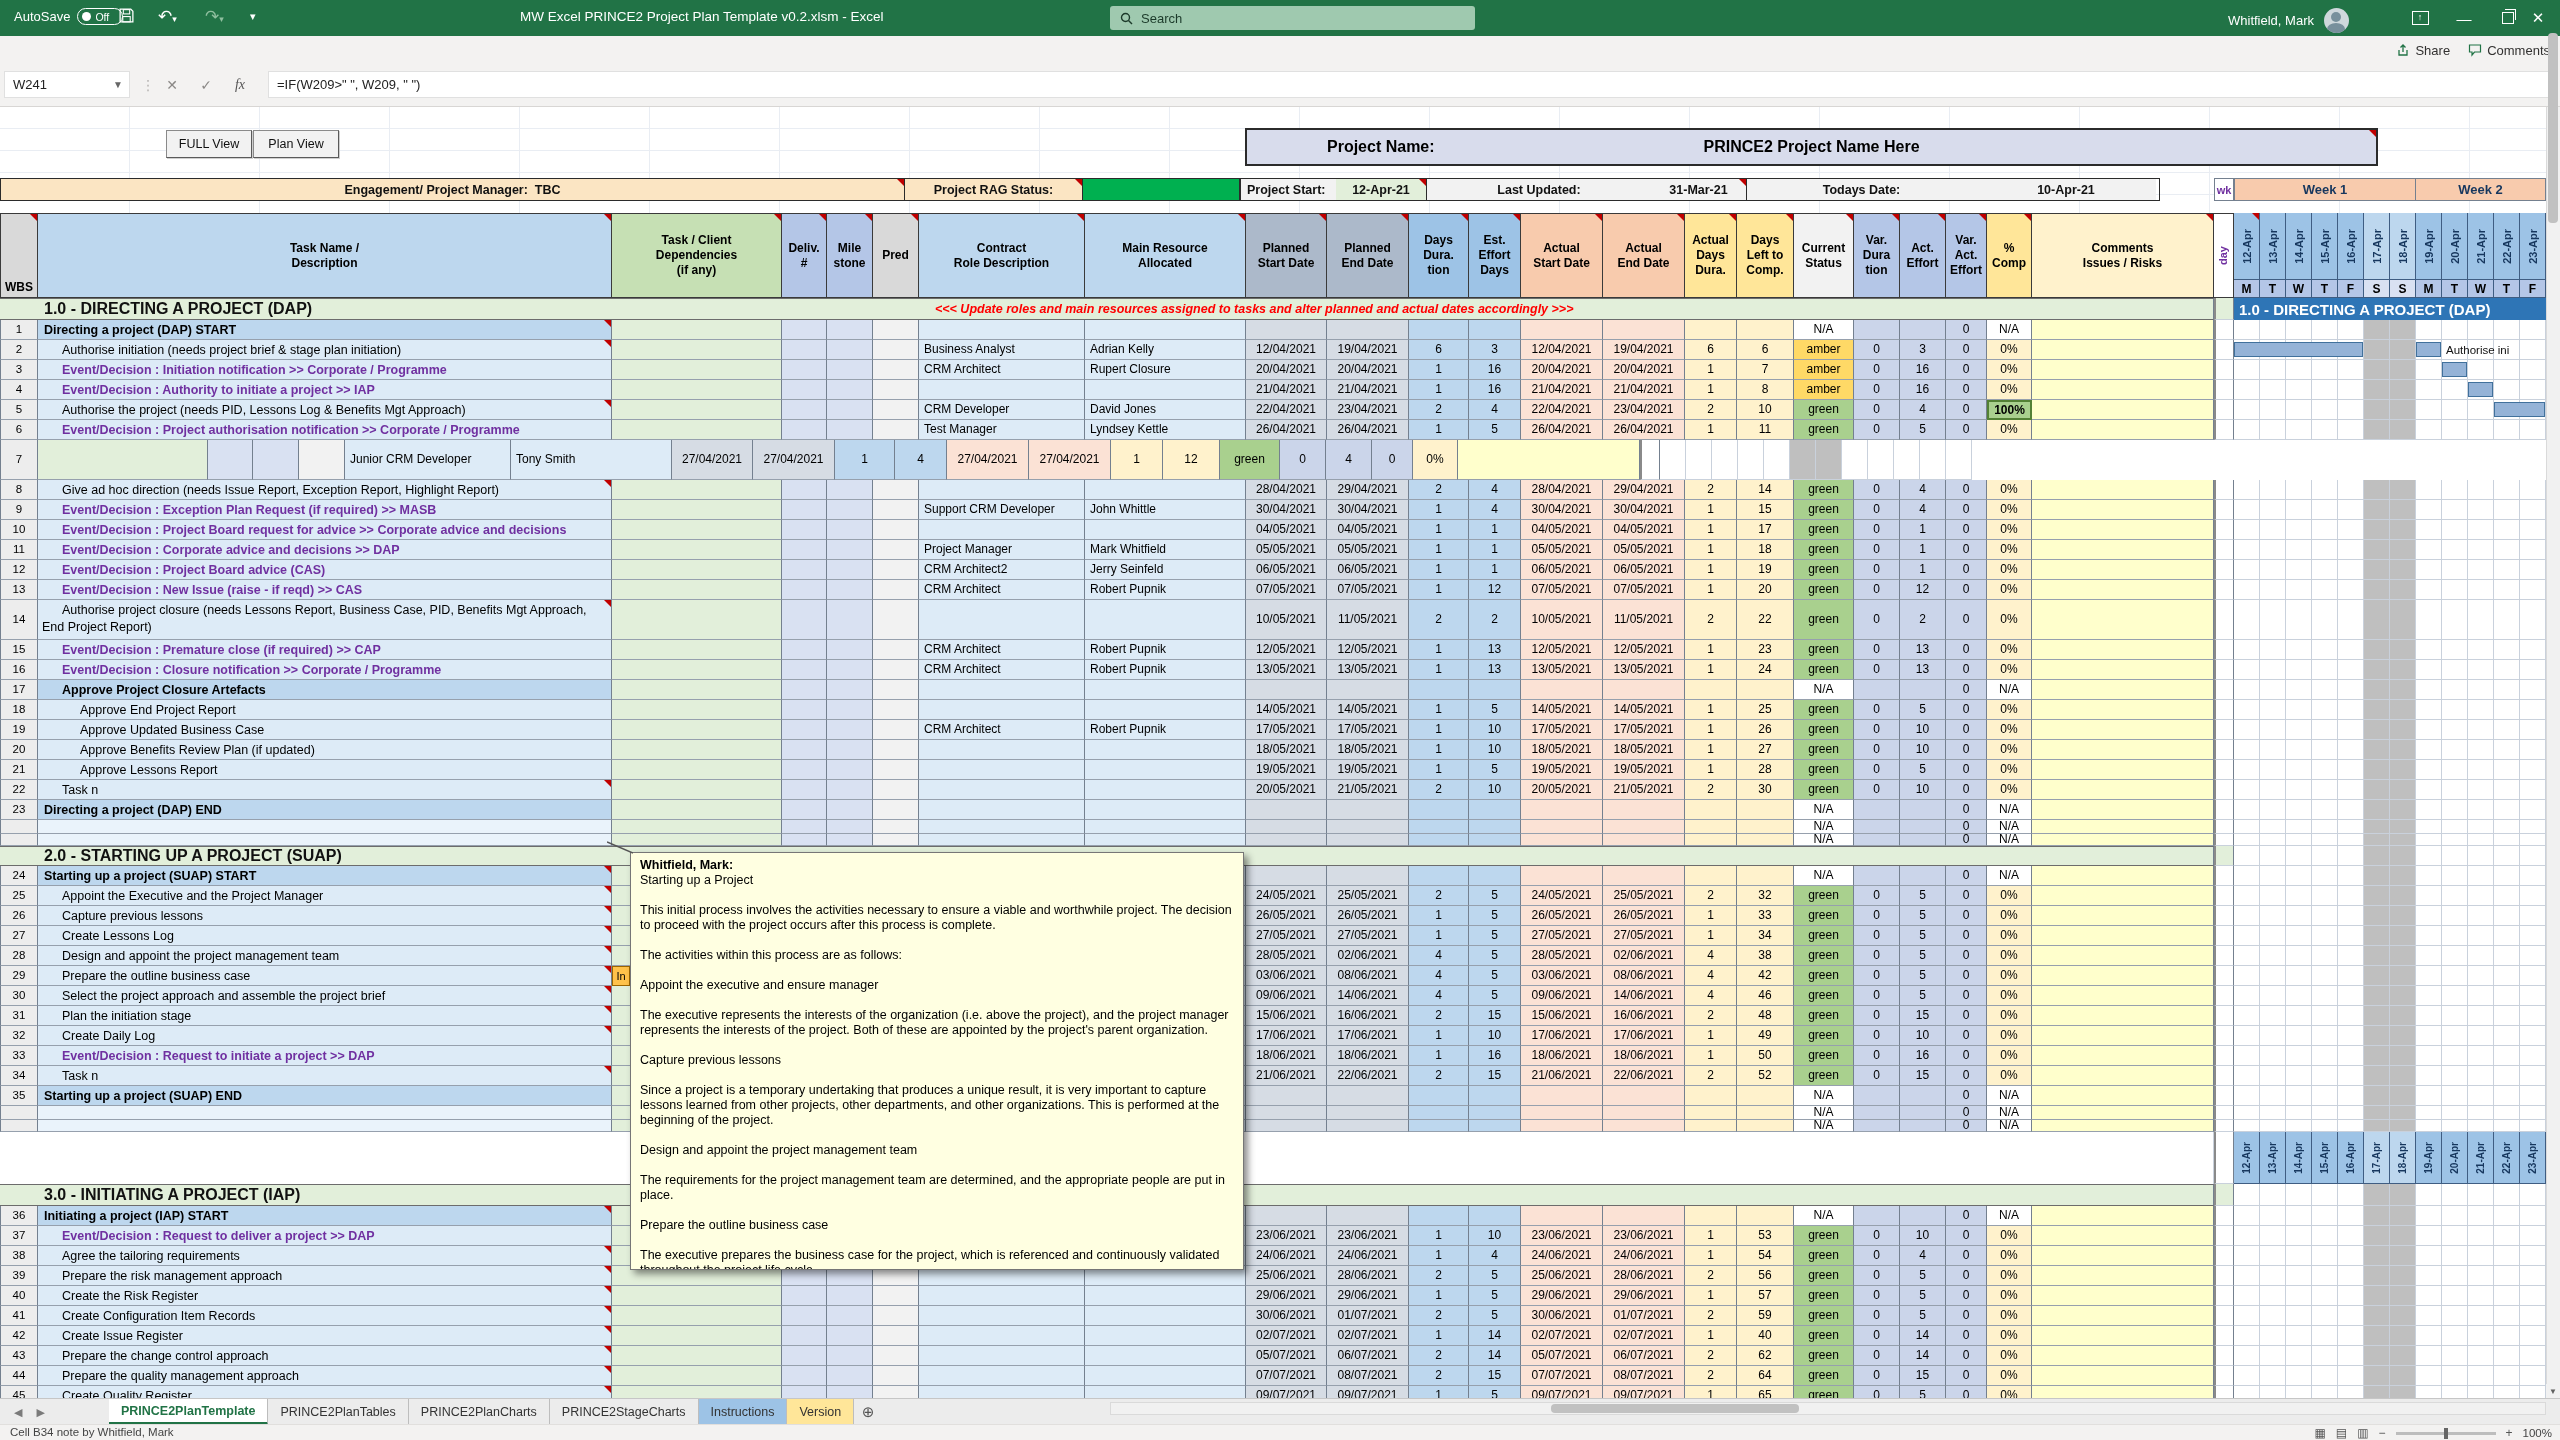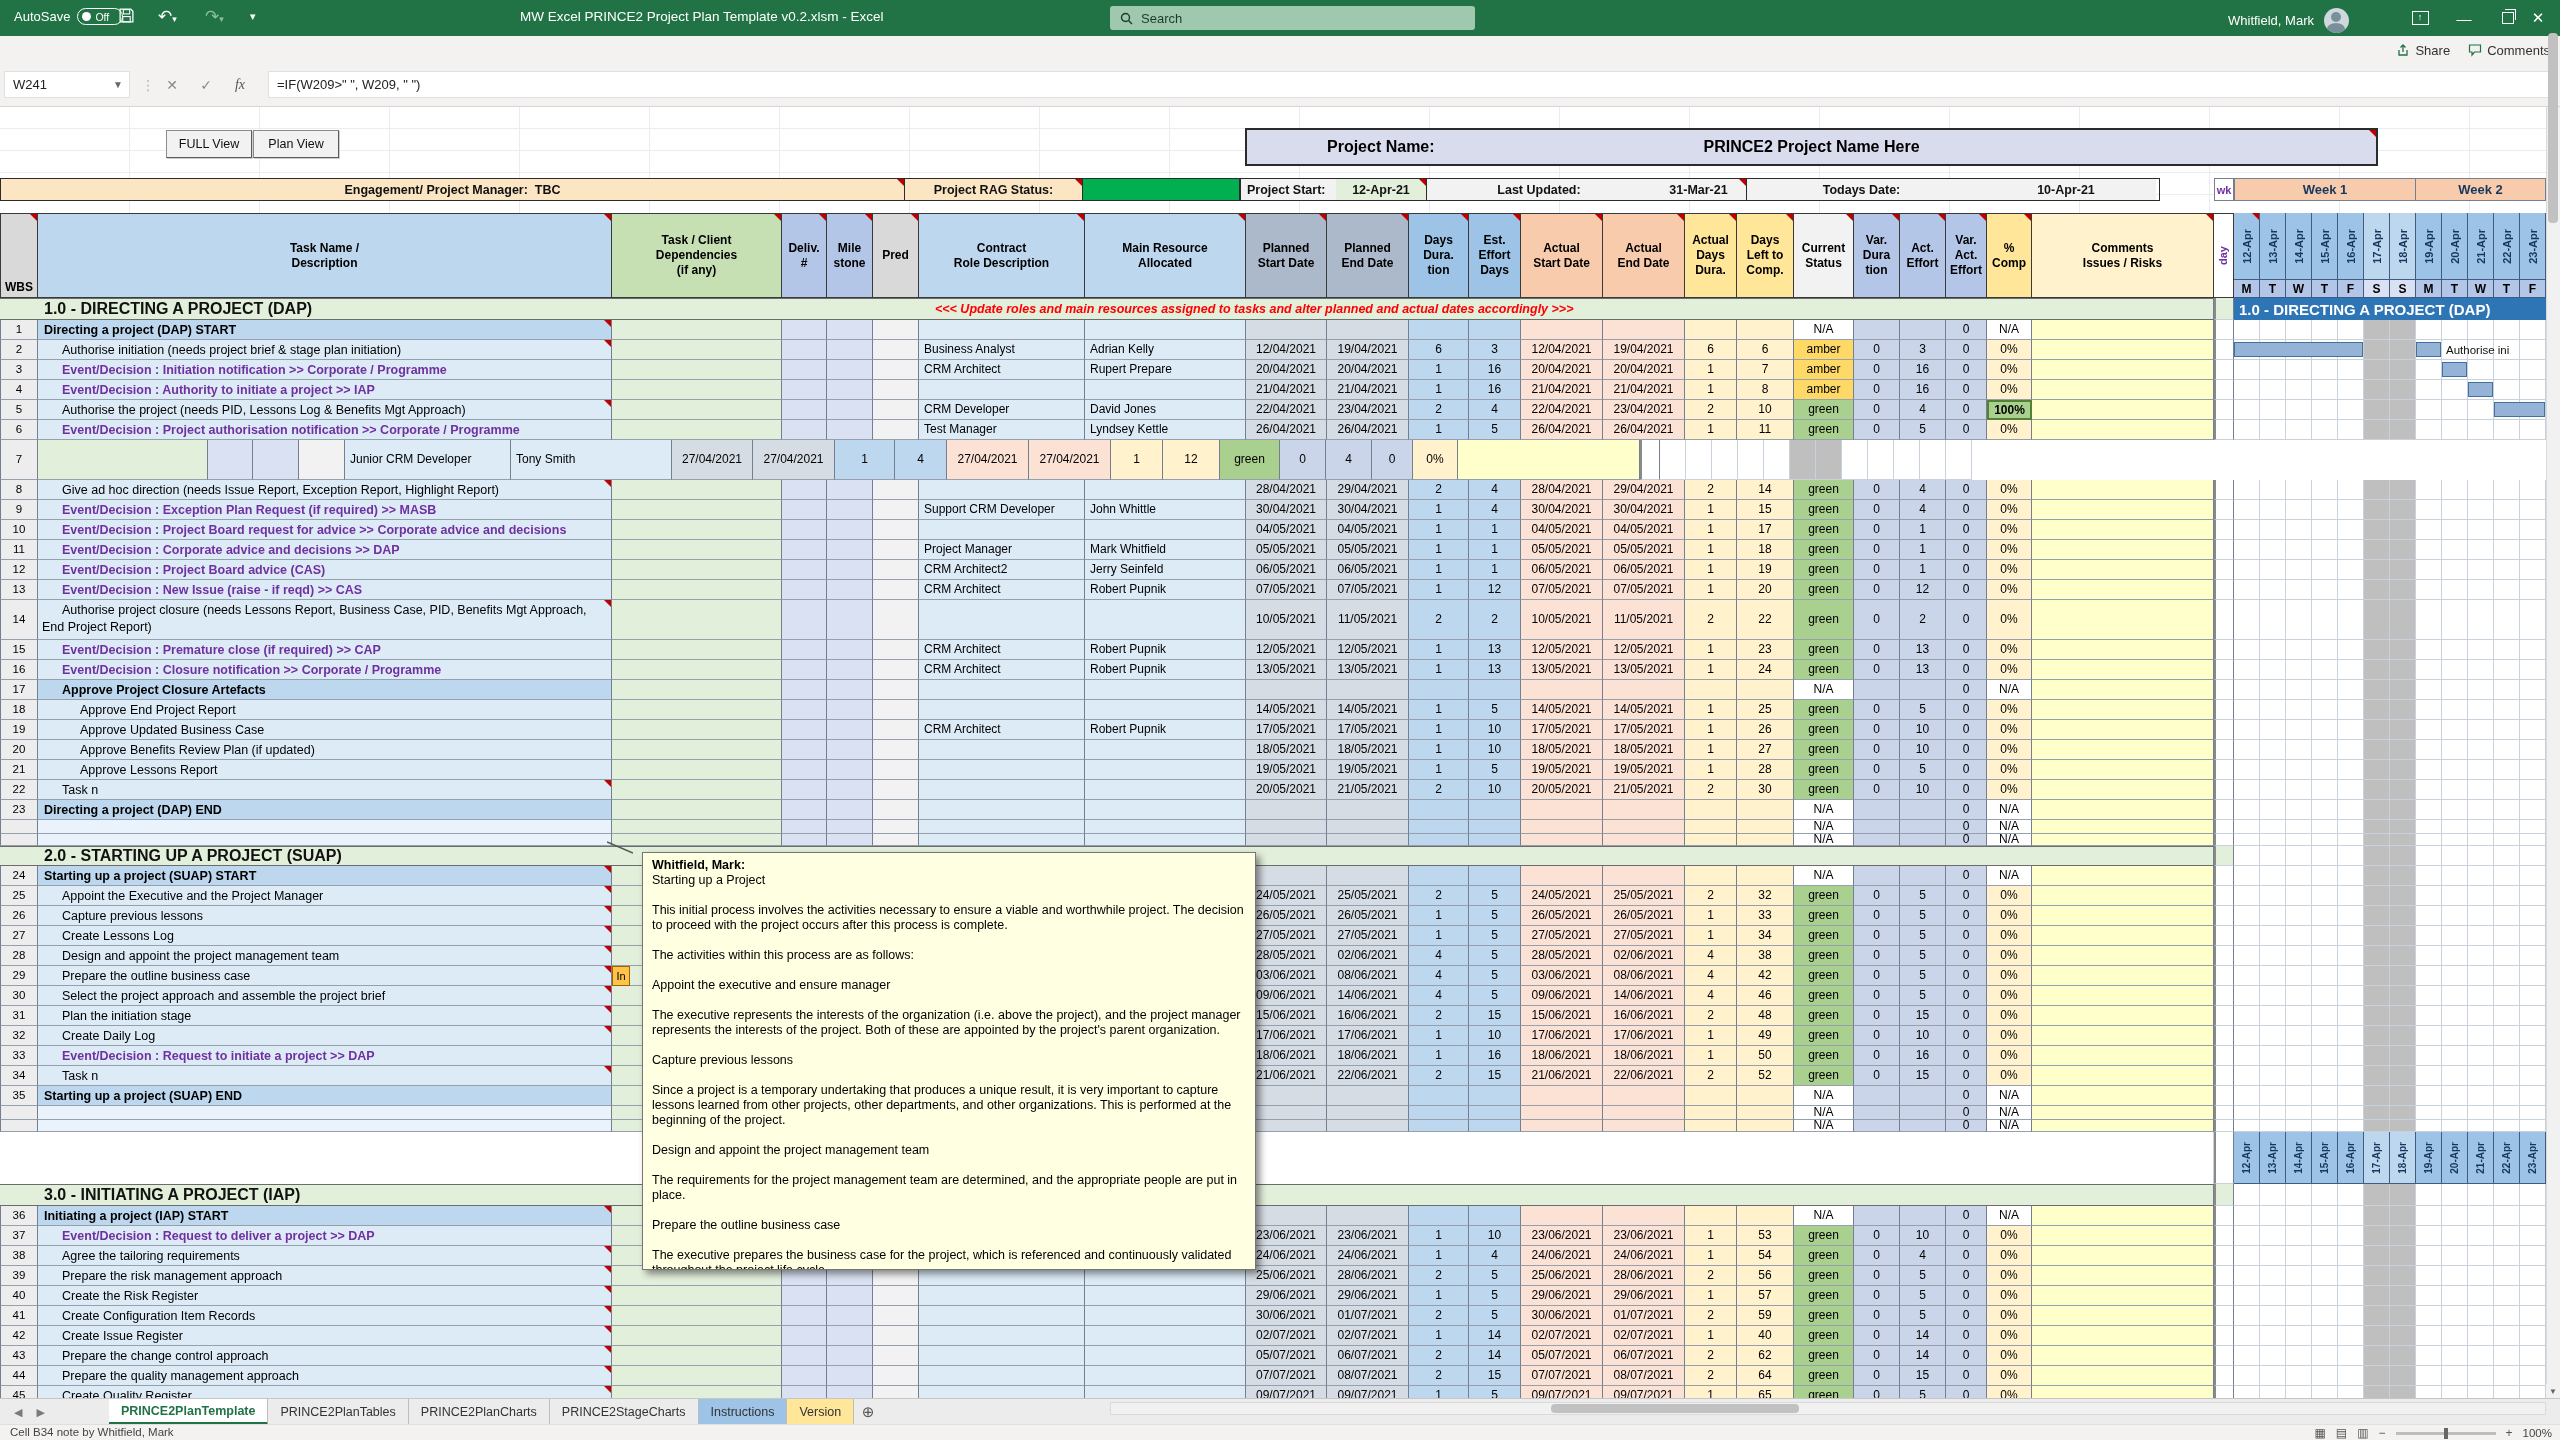--- a/index.html
+++ b/index.html
@@ -67,21 +67,21 @@
   .sectitle{font-size:16px;font-weight:bold;color:#111;padding-left:44px;white-space:nowrap;}
   .secnote{position:absolute;left:935px;font-size:12.5px;font-weight:bold;font-style:italic;color:#f00;white-space:nowrap;}
   .daycell{width:20px;box-sizing:border-box;border-right:1px solid #74808f;border-left:2px solid #8a8a8a;border-bottom:1px solid #c9d1dc;background:#fff;flex-shrink:0;}
   .gantt{width:312px;position:relative;flex-shrink:0;}
   .gc{position:absolute;top:0;bottom:0;width:26px;box-sizing:border-box;border-right:1px solid #c9d1dc;border-bottom:1px solid #c9d1dc;background:#fff;}
   .gc.we{background:#bfbfbf;}
   .bar{position:absolute;top:2px;bottom:3px;background:#95b3d7;border:1px solid #41719c;box-sizing:border-box;}
   .barlabel{position:absolute;top:0;bottom:0;display:flex;align-items:center;font-size:11.5px;color:#111;white-space:nowrap;overflow:hidden;}
   .secbar{position:absolute;inset:0;background:#2e75b6;color:#fff;font-weight:bold;font-size:15px;display:flex;align-items:center;padding-left:5px;white-space:nowrap;overflow:hidden;}
   
-  #popup{position:absolute;left:630px;top:852px;width:614px;height:418px;background:#ffffe1;border:1px solid #767676;box-shadow:4px 4px 7px rgba(0,0,0,.45);z-index:60;padding:5px 9px;box-sizing:border-box;overflow:hidden;margin-left:12px;}
+  #popup{position:absolute;left:630px;top:852px;width:614px;height:418px;background:#ffffe1;border:1px solid #767676;box-shadow:4px 4px 7px rgba(0,0,0,.45);z-index:60;padding:5px 9px;box-sizing:border-box;overflow:hidden;}
   #popup .author{font-weight:bold;font-size:12.5px;line-height:15px;}
   .popline{font-size:12.5px;line-height:15px;min-height:15px;}
   #in-chip{position:absolute;left:612px;top:966px;width:18px;height:20px;background:#ffc24a;border:1px solid #9c6500;z-index:55;font-size:11px;display:flex;align-items:center;justify-content:center;box-sizing:border-box;}
   #popup-arrow{position:absolute;left:607px;top:840px;width:26px;height:14px;z-index:61;}
   
   #vscroll{position:absolute;left:2546px;top:107px;width:14px;height:1291px;background:#f1f1f1;border-left:1px solid #dadada;box-sizing:border-box;}
   #vscroll .arr{width:14px;height:14px;font-size:8px;color:#606060;display:flex;align-items:center;justify-content:center;}
   #vthumb{position:absolute;left:2px;top:33px;width:10px;height:190px;background:#c1c1c1;border-radius:4px;}
   
   #tabbar{position:absolute;top:1398px;left:0;width:2560px;height:26px;background:#ececec;border-top:1px solid #c6c6c6;display:flex;align-items:stretch;}
@@ -423,21 +423,21 @@
       </div>
     </div>
     <div class="row" style="height: 20px;">
       <div class="cell first" style="width: 38px; height: 20px; background: rgb(237, 237, 237); font-size: 11.5px;">3</div>
       <div class="cell taskc purple" style="width: 574px; height: 20px; background: rgb(221, 235, 247); text-indent: 20px;">Event/Decision : Initiation notification &gt;&gt; Corporate / Programme</div>
       <div class="cell" style="width: 170px; height: 20px; background: rgb(226, 239, 218);"></div>
       <div class="cell" style="width: 45px; height: 20px; background: rgb(217, 225, 242);"></div>
       <div class="cell" style="width: 46px; height: 20px; background: rgb(217, 225, 242);"></div>
       <div class="cell" style="width: 46px; height: 20px; background: rgb(242, 242, 242);"></div>
       <div class="cell leftal" style="width: 166px; height: 20px; background: rgb(221, 235, 247);">CRM Architect</div>
-      <div class="cell leftal" style="width: 161px; height: 20px; background: rgb(221, 235, 247);">Rupert Prepare</div>
+      <div class="cell leftal" style="width: 161px; height: 20px; background: rgb(221, 235, 247);">Rupert Closure</div>
       <div class="cell" style="width: 81px; height: 20px; background: rgb(214, 220, 228);">20/04/2021</div>
       <div class="cell" style="width: 82px; height: 20px; background: rgb(214, 220, 228);">20/04/2021</div>
       <div class="cell" style="width: 60px; height: 20px; background: rgb(189, 215, 238);">1</div>
       <div class="cell" style="width: 52px; height: 20px; background: rgb(189, 215, 238);">16</div>
       <div class="cell" style="width: 82px; height: 20px; background: rgb(251, 226, 213);">20/04/2021</div>
       <div class="cell" style="width: 82px; height: 20px; background: rgb(251, 226, 213);">20/04/2021</div>
       <div class="cell" style="width: 52px; height: 20px; background: rgb(255, 242, 204);">1</div>
       <div class="cell" style="width: 57px; height: 20px; background: rgb(255, 242, 204);">7</div>
       <div class="cell" style="width: 60px; height: 20px; background: rgb(255, 217, 102);">amber</div>
       <div class="cell" style="width: 46px; height: 20px; background: rgb(203, 213, 234);">0</div>

